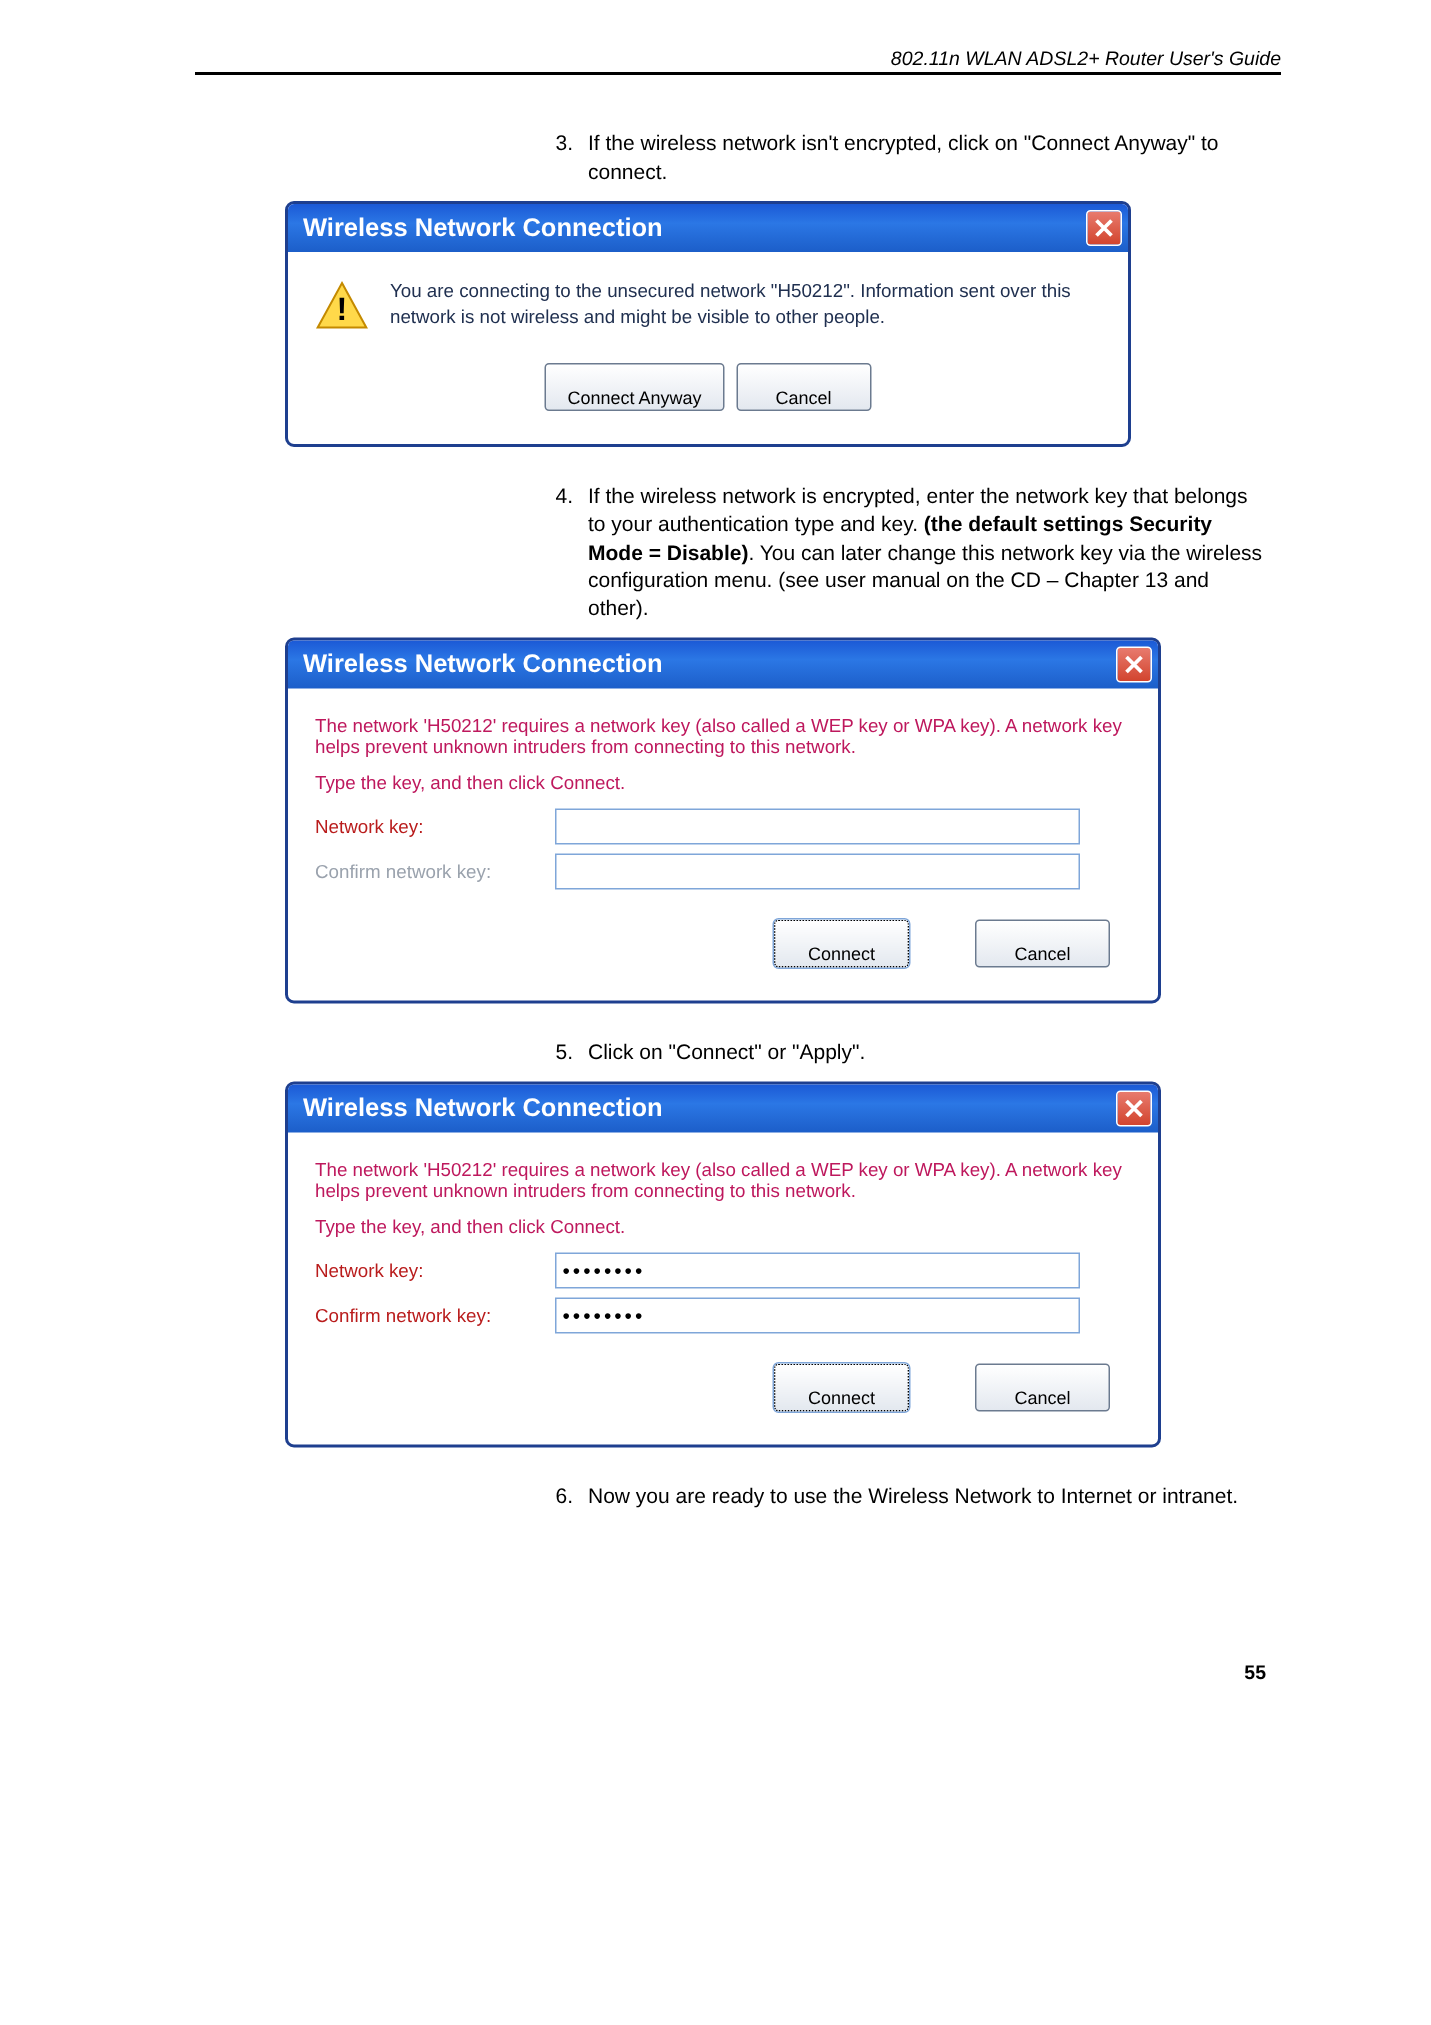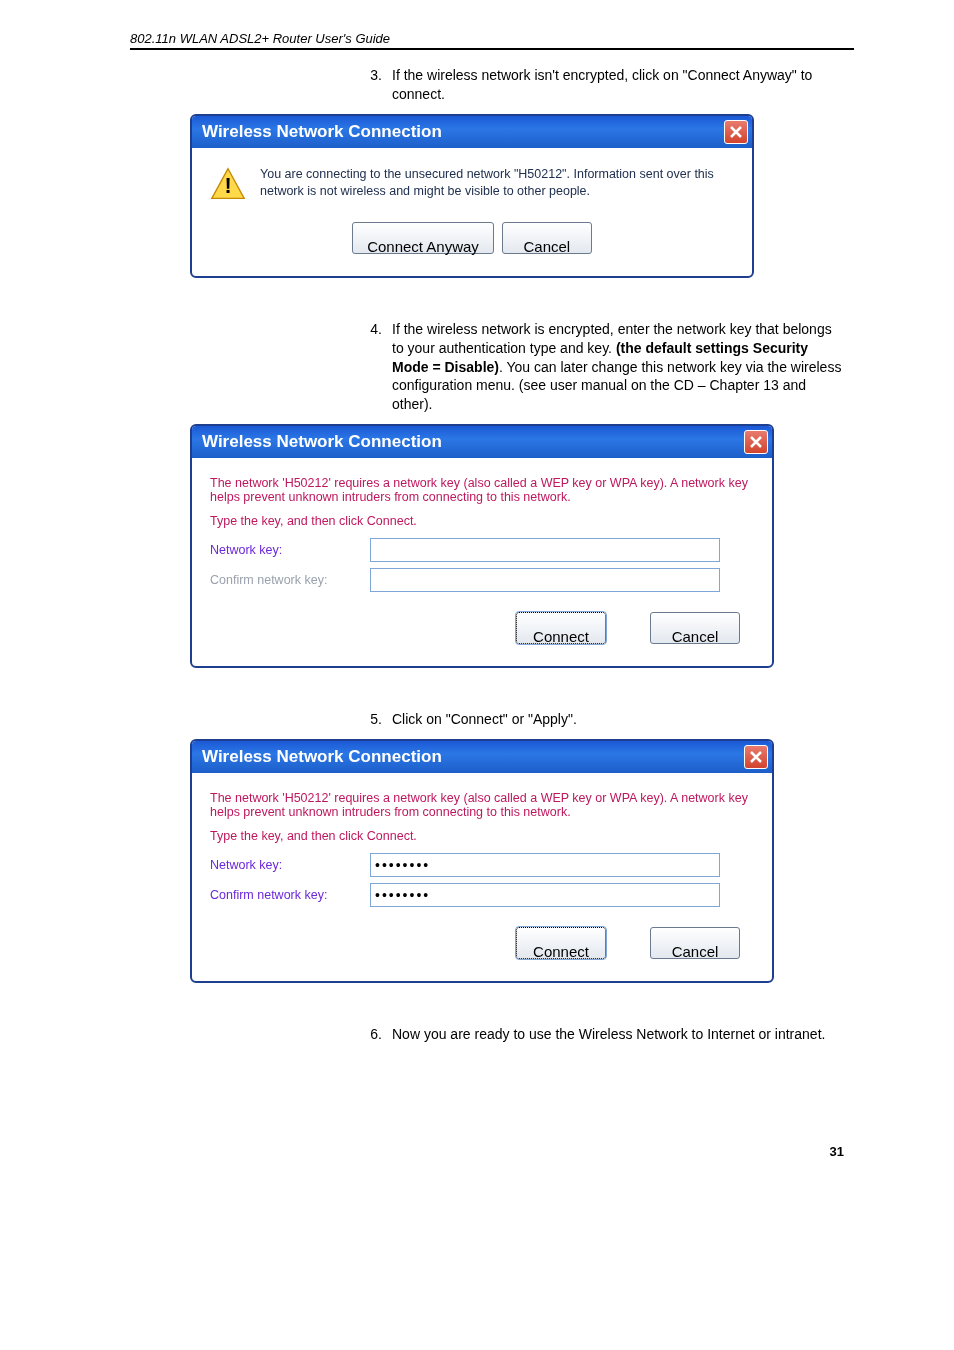--- a/index.html
+++ b/index.html
@@ -11,21 +11,22 @@
     min-height: 1350px;
     color: #000;
     font-size: 14px;
   }
   .page {
     padding: 30px 100px 20px 130px;
   }
   .header-line {
     border-bottom: 2px solid #000;
     padding-bottom: 2px;
-    margin-bottom: 16px;
+    margin-bottom: 36px;
+    text-align: right;
   }
   .header-title {
     font-style: italic;
     font-size: 13px;
   }
   .step {
     display: flex;
     margin-left: 230px;
     margin-right: 10px;
     margin-bottom: 10px;
@@ -37,21 +38,21 @@
     text-align: right;
     padding-right: 10px;
   }
   .step-text {
     flex: 1;
   }
   .bold {
     font-weight: bold;
   }
   .dialog-wrap {
-    margin: 0 60px 42px 60px;
+    margin: 0 60px 23px 60px;
   }
   .xp-dialog {
     border: 2px solid #1e3f8f;
     border-radius: 6px;
     background: #fff;
     padding: 0 0 14px 0;
     width: 560px;
   }
   .xp-dialog.wide {
     width: 580px;
@@ -111,21 +112,21 @@
     justify-content: flex-end;
     padding-right: 14px;
     gap: 44px;
   }
   .xp-btn {
     border: 1px solid #6b7a8f;
     background: linear-gradient(to bottom, #fff, #e3e8ef);
     border-radius: 3px;
     padding: 15px 14px;
     font-family: Tahoma, Arial, sans-serif;
-    font-size: 15px;
+    font-size: 12px;
     height: 24px;
     min-width: 90px;
     text-align: center;
   }
   .xp-btn.focused {
     border: 1px dotted #000;
     outline: 1px solid #7fa6d9;
     outline-offset: 0;
   }
   .instr-text {
@@ -133,21 +134,21 @@
     margin-bottom: 10px;
   }
   .form-row {
     display: flex;
     align-items: center;
     margin: 6px 0;
   }
   .form-label {
     width: 160px;
     flex: 0 0 160px;
-    color: #6d28d9;
+    color: #b91c1c;
   }
   .form-label.disabled {
     color: #9aa2ad;
   }
   .xp-input {
     border: 1px solid #7fa6d9;
     height: 22px;
     width: 340px;
     background: #fff;
     padding: 0 4px;
@@ -273,15 +274,15 @@
         </div>
       </div>
     </div>
   </div>
 
   <div class="step">
     <div class="step-num">6.</div>
     <div class="step-text">Now you are ready to use the Wireless Network to Internet or intranet.</div>
   </div>
 
-  <div class="page-number">31</div>
+  <div class="page-number">55</div>
 
 </div>
 
 </body></html>

